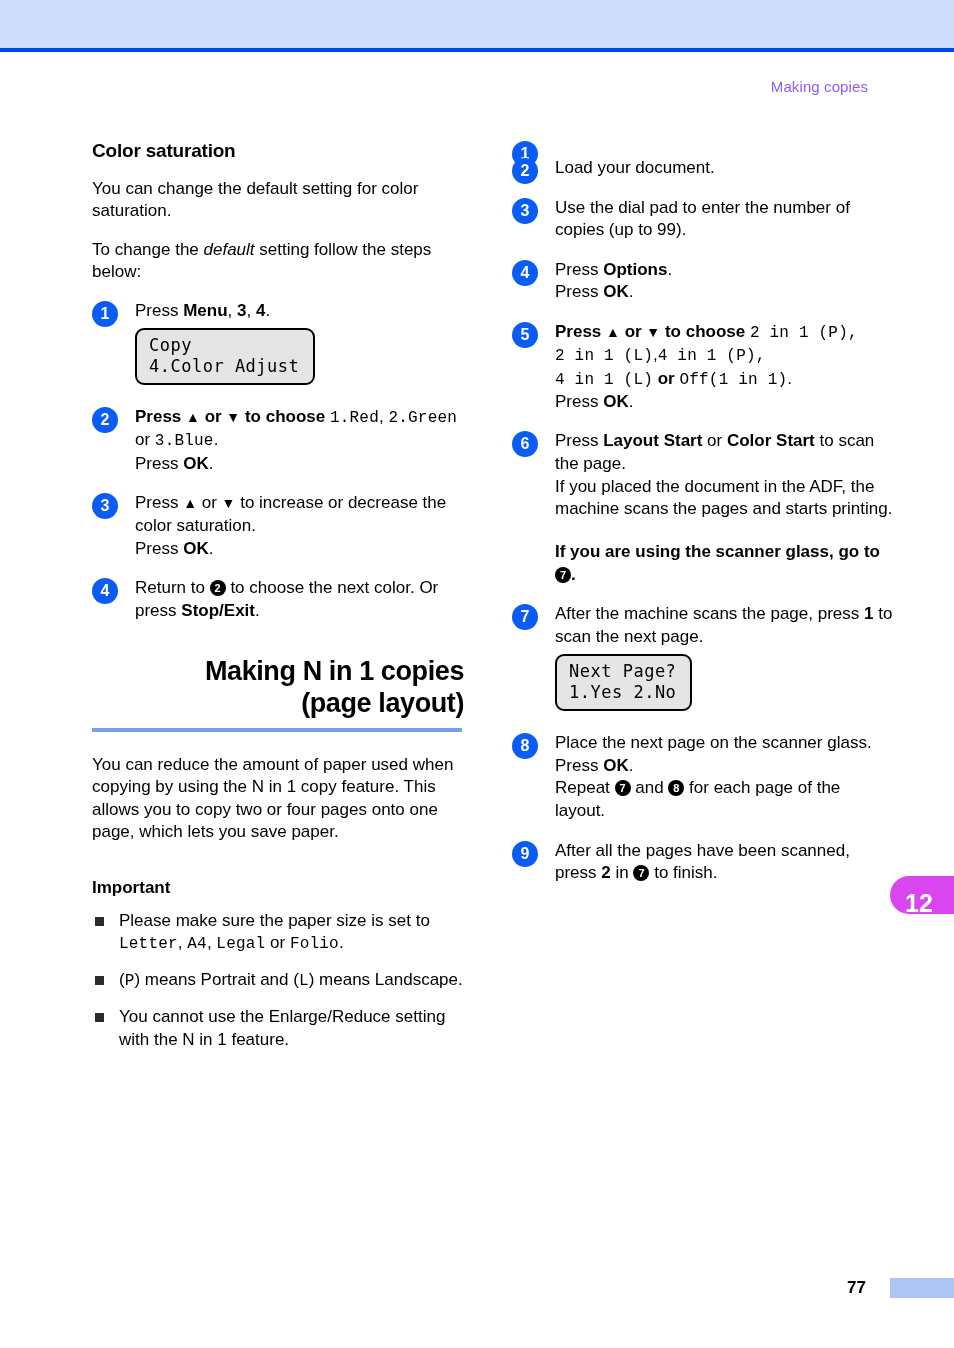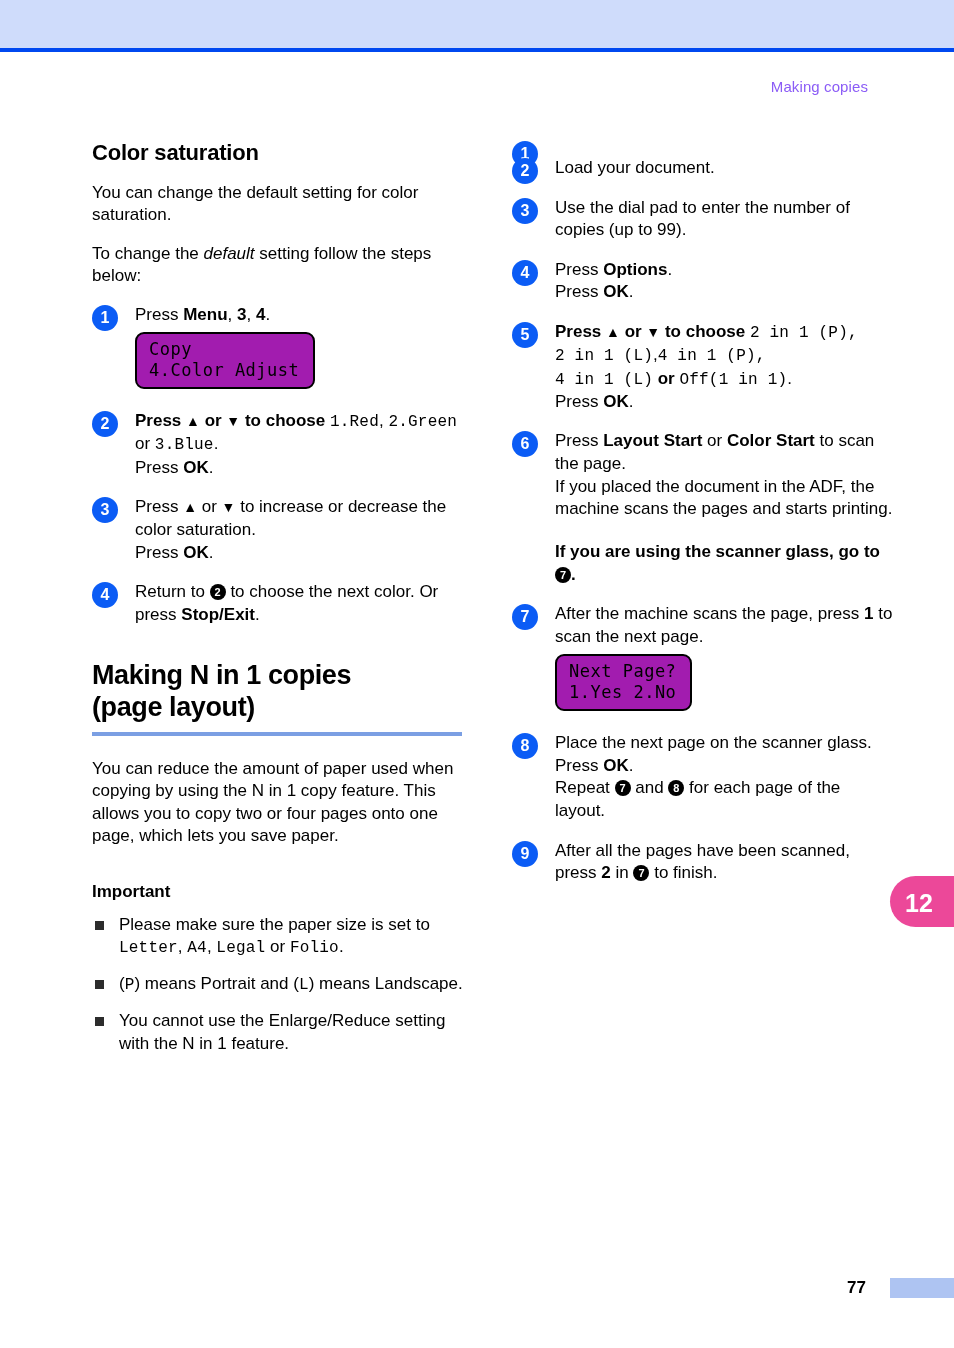--- a/index.html
+++ b/index.html
@@ -55,31 +55,32 @@
   }
   .col {
     position: absolute;
     top: 0;
   }
   .col-left  { left: 92px;  width: 372px; }
   .col-right { left: 512px; width: 382px; }
 
   
   h3.sub-head {
-    font-size: 22px;
+    font-size: 19px;
     font-weight: bold;
     margin: 0 0 16px 0;
     letter-spacing: -0.2px;
   }
   h2.chapter-head {
     font-size: 27px;
     font-weight: bold;
     line-height: 1.18;
     margin: 0;
     letter-spacing: -0.4px;
+    text-align: right;
   }
   .head-rule {
     width: 370px;
     height: 4px;
     background: #7b9fe3;
     margin: 8px 0 22px 0;
   }
   h4.important-head {
     font-size: 17px;
     font-weight: bold;
@@ -148,21 +149,21 @@
     font-family: "Liberation Sans", sans-serif;
   }
 
   
   .lcd {
     display: inline-block;
     border: 2px solid #000000;
     border-radius: 9px;
     padding: 5px 14px 7px 12px;
     margin: 6px 0 4px 0;
-    background: #a21caf;
+    background: #e5e5e5;
   }
   .lcd-line {
     font-family: "DejaVu Sans Mono", "Liberation Mono", monospace;
     font-size: 17px;
     line-height: 1.2;
     letter-spacing: 0.5px;
     white-space: pre;
   }
 
   
@@ -206,22 +207,22 @@
     height: 9px;
     background: #2c2c2c;
   }
 
   
   .chapter-tab {
     position: absolute;
     left: 890px;
     top: 876px;
     width: 64px;
-    height: 51px;
-    background: #ec4899;
+    height: 38px;
+    background: #d946ef;
     border-top-left-radius: 27px;
     border-bottom-left-radius: 27px;
     color: #ffffff;
     font-size: 25px;
     font-weight: bold;
     line-height: 54px;
     text-align: center;
     padding-right: 6px;
     box-sizing: border-box;
   }

